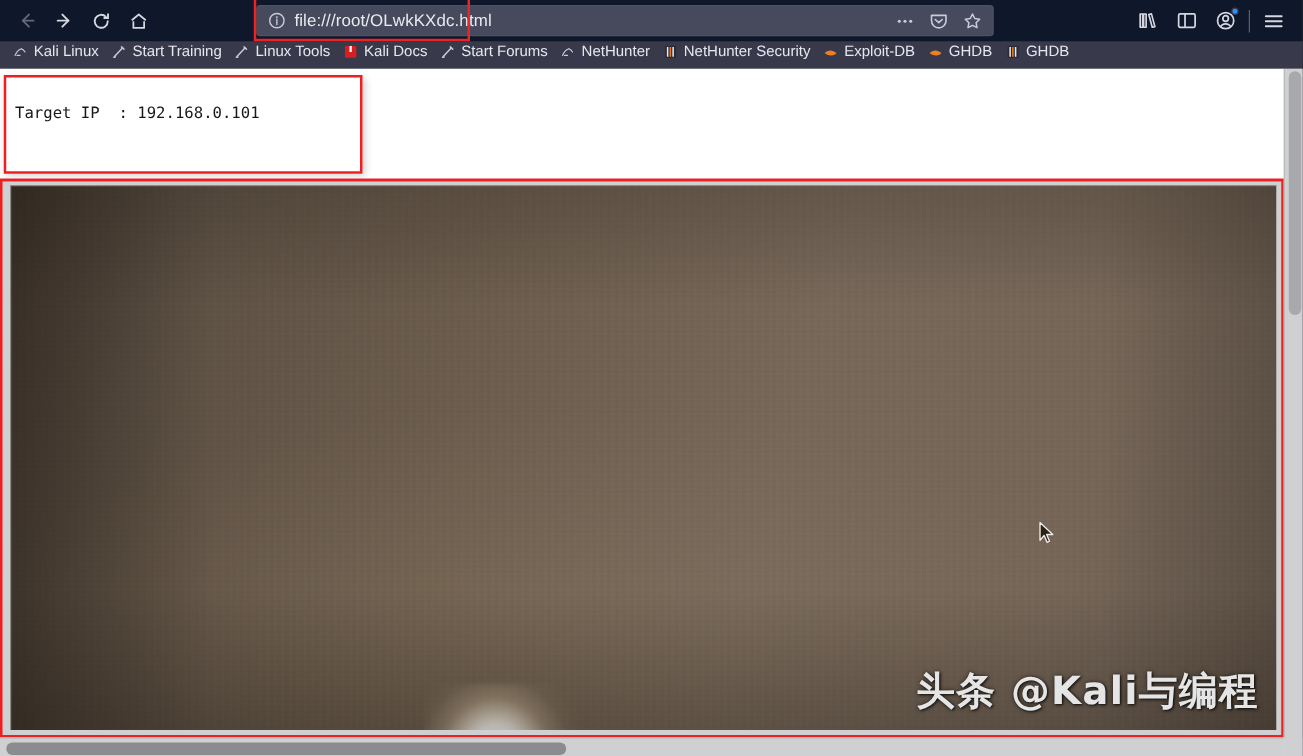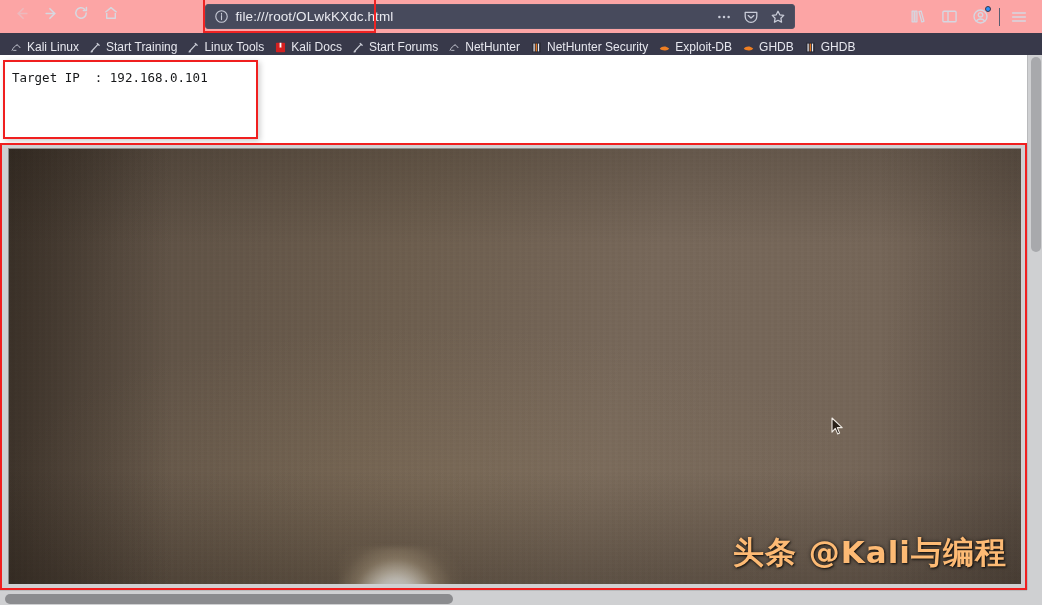--- a/index.html
+++ b/index.html
@@ -14,22 +14,22 @@
   #browser {
     position: absolute; inset: 0;
     display: flex; flex-direction: column;
     background: #38394a;
   }
 
   
   #nav-toolbar {
     position: relative;
     height: 33px;
-    background: #fca5a5;
-    display: flex; align-items: flex-start;
+    background: #0f172a;
+    display: flex; align-items: center;
     padding: 0 6px;
     flex: 0 0 33px;
   }
   .nav-btn {
     width: 30px; height: 26px;
     display: flex; align-items: center; justify-content: center;
     border-radius: 3px;
     color: #d6d8e0;
   }
   .nav-btn.disabled { opacity: .42; }
@@ -112,21 +112,21 @@
     width: 173px; height: 35px;
     border: 2px solid #ef2323;
     pointer-events: none;
     z-index: 40;
   }
 
   
   #bookmarks-bar {
     height: 22px; flex: 0 0 22px;
     background: #38394a;
-    display: flex; align-items: flex-end;
+    display: flex; align-items: flex-start;
     padding-left: 7px;
     gap: 1px;
     overflow: hidden;
   }
   .bookmark {
     display: flex; align-items: center;
     gap: 4px;
     padding: 1px 6px 1px 3px;
     border-radius: 2px;
     white-space: nowrap;
@@ -150,24 +150,24 @@
   #page-white {
     position: absolute;
     left: 0; top: 0; right: 15px; height: 88px;
     background: #ffffff;
   }
 
   
   #info-box {
     position: absolute;
     left: 3px; top: 5px;
-    width: 255px; height: 79px;
+    width: 287px; height: 79px;
     border: 2px solid #f01f1f;
     background: #ffffff;
-    padding: 5px 6px 0 7px;
+    padding: 17px 6px 0 7px;
     box-shadow: 2px 2px 6px rgba(0,0,0,.20);
   }
   .info-line {
     font-family: "DejaVu Sans Mono", monospace;
     font-size: 12.5px;
     line-height: 21px;
     color: #17181a;
     white-space: pre;
   }
 
@@ -244,21 +244,21 @@
     filter: blur(2px);
   }
 
   
   #watermark {
     position: absolute;
     right: 14px; bottom: 10px;
     font-family: "DejaVu Sans", sans-serif;
     font-size: 31px;
     font-weight: 700;
-    color: #fdba74;
+    color: #e5e5e5;
     letter-spacing: 1px;
     text-shadow: 0 0 4px rgba(0,0,0,.55), 1px 1px 2px rgba(0,0,0,.7);
     white-space: nowrap;
     z-index: 12;
   }
 
   
   #mouse-cursor {
     position: absolute;
     left: 822px; top: 268px;

